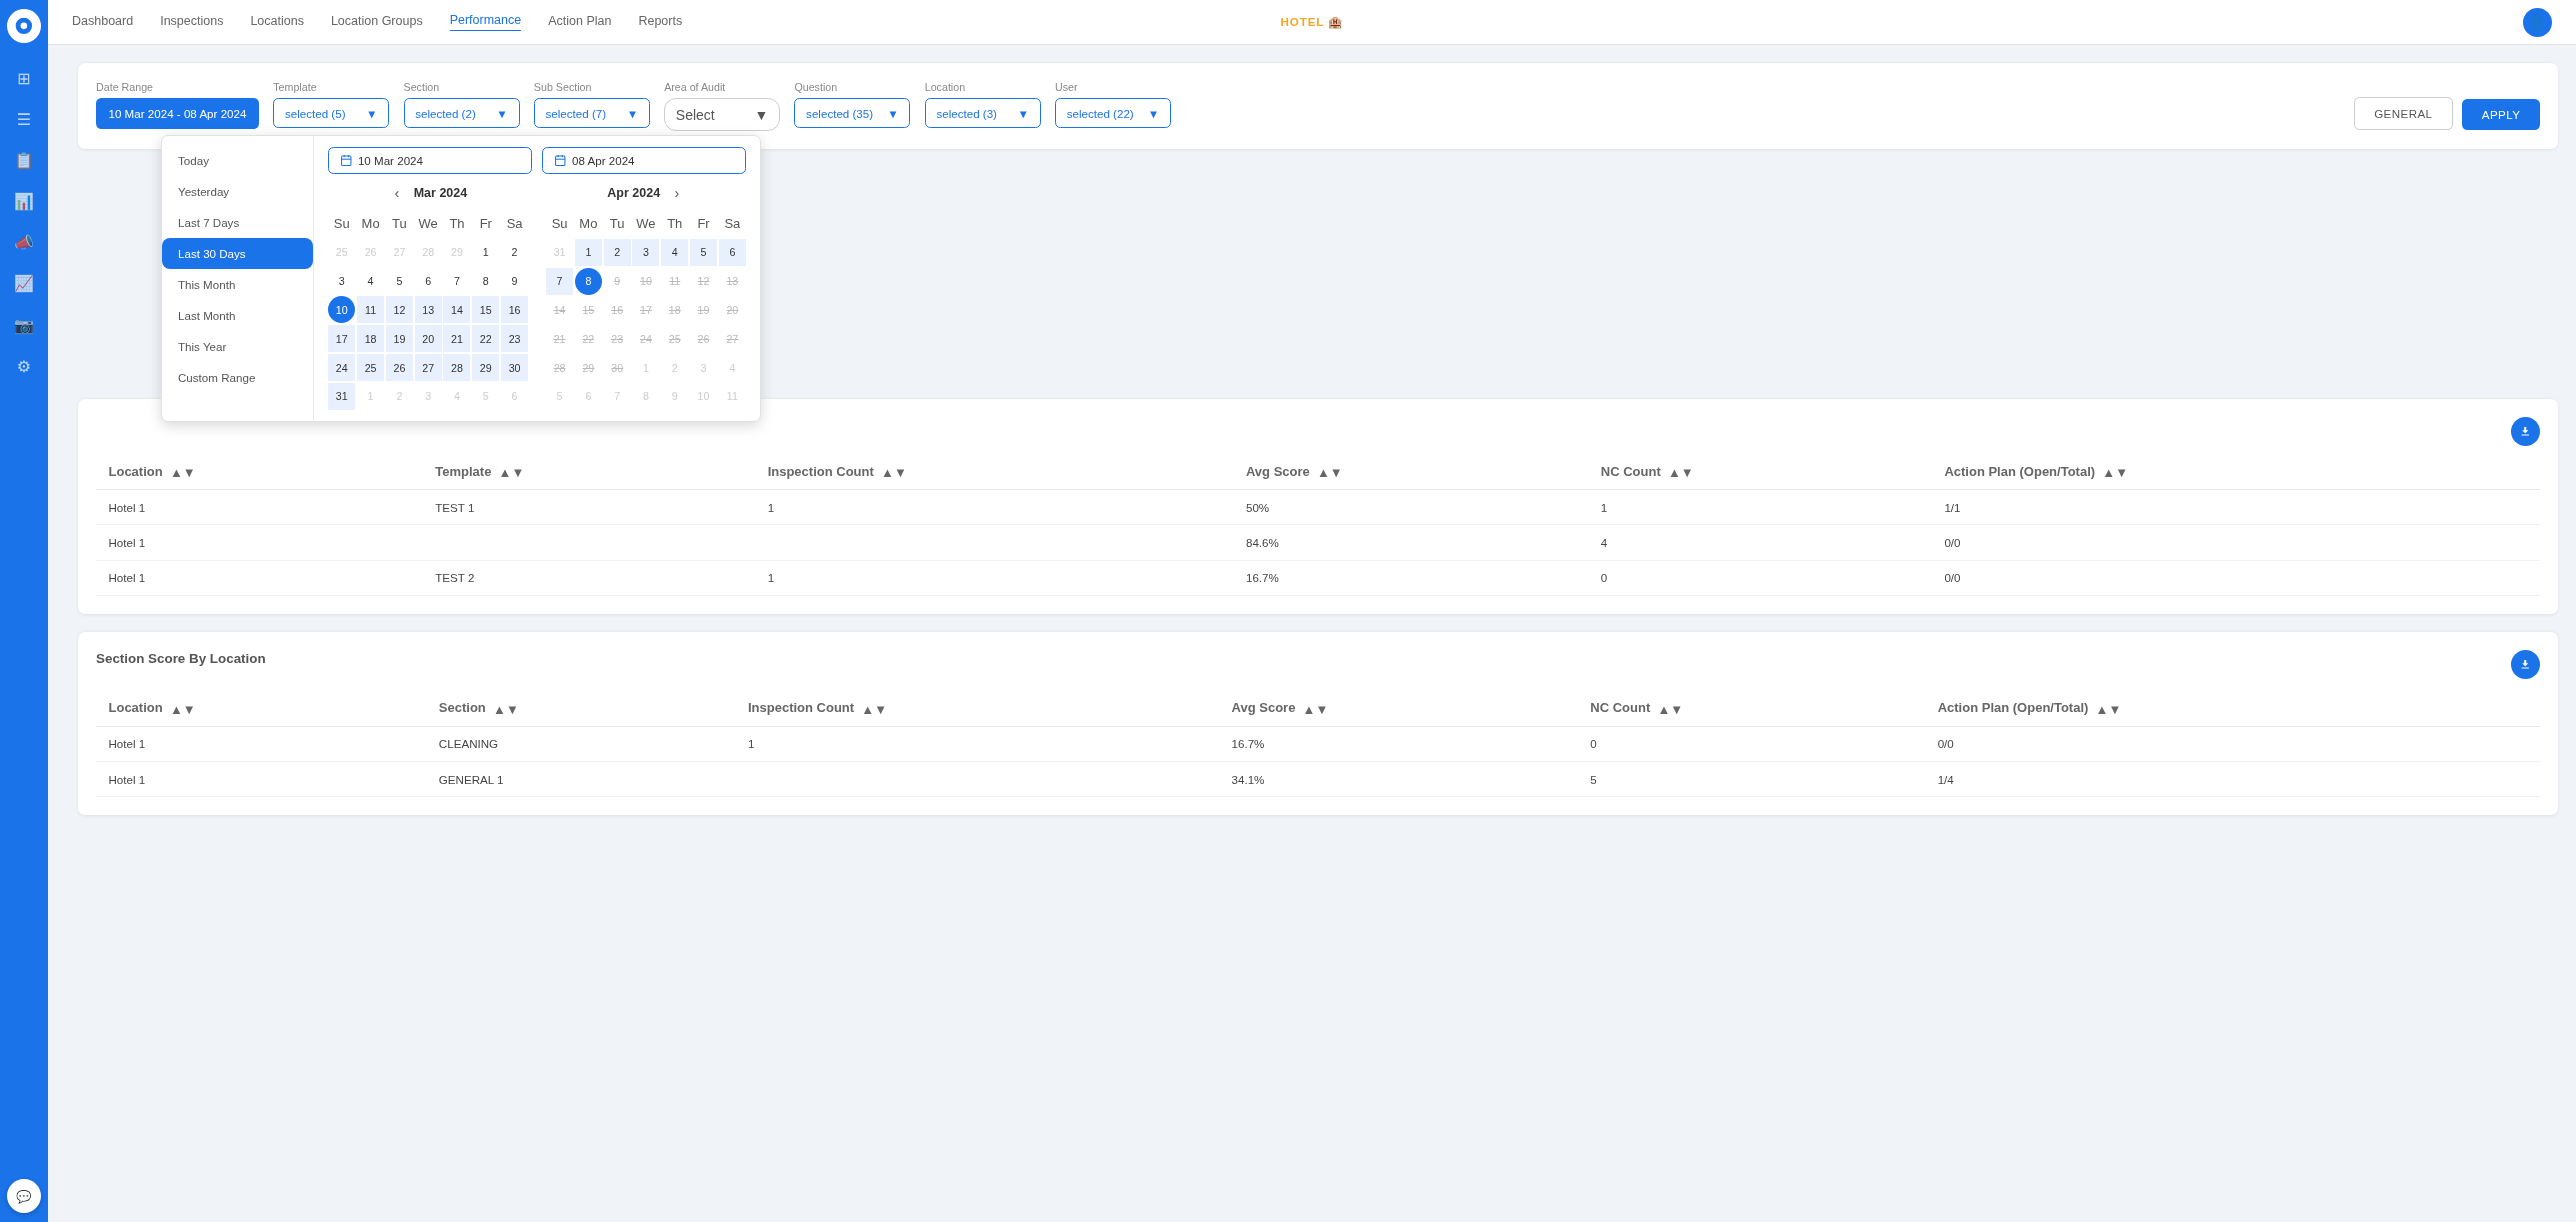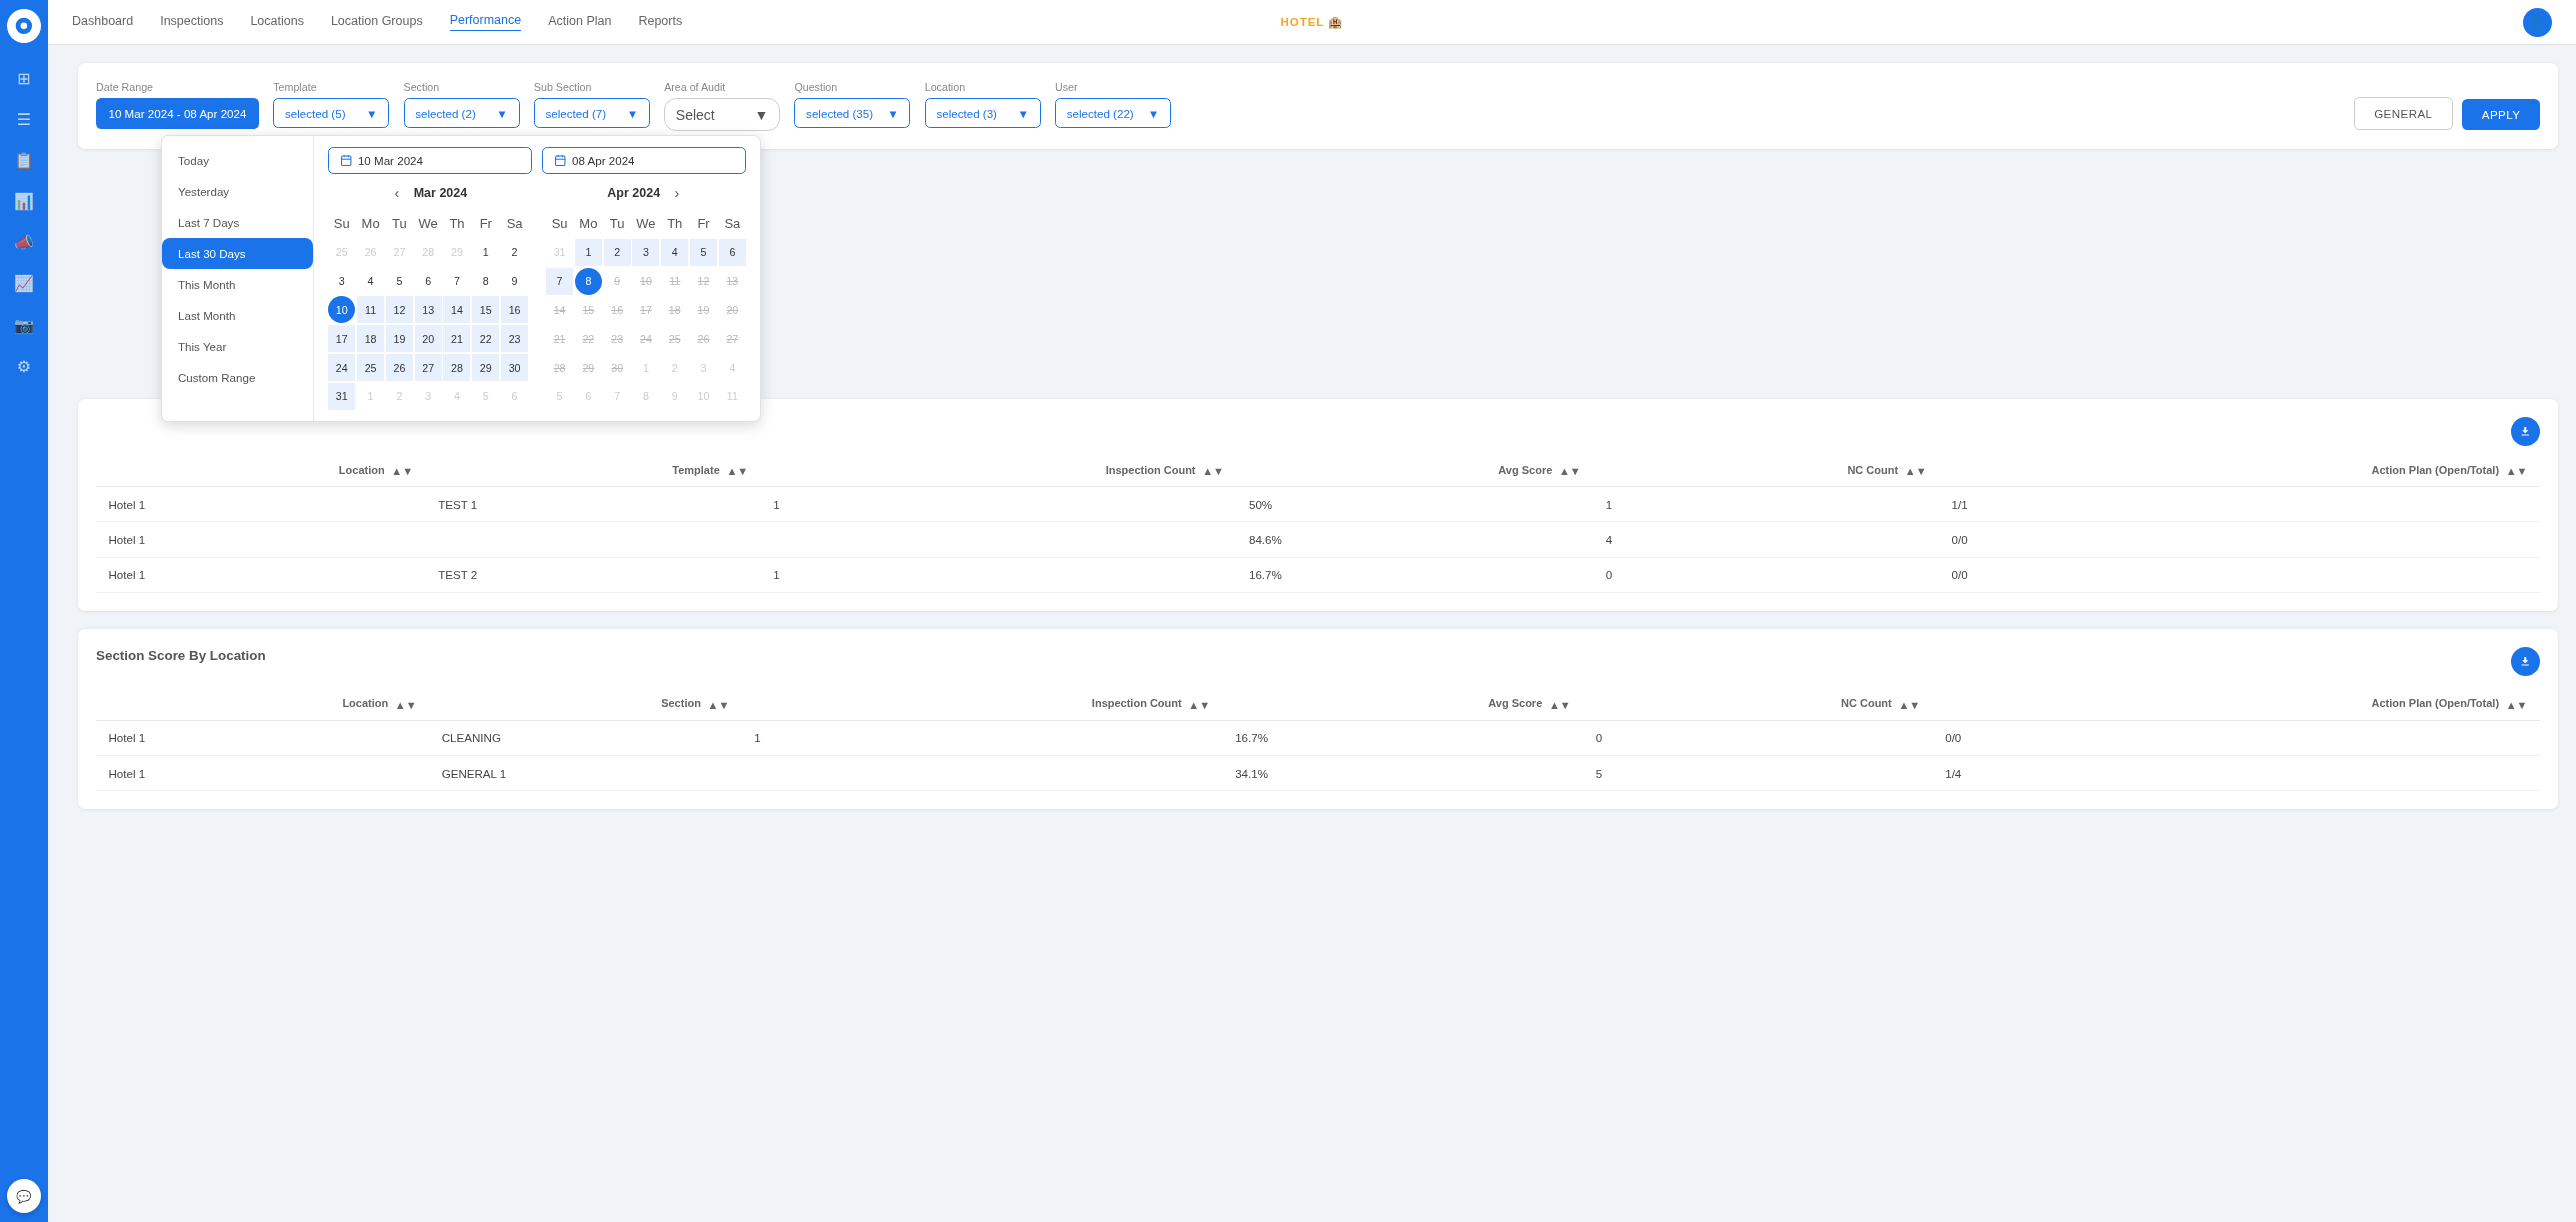--- a/index.html
+++ b/index.html
@@ -64,21 +64,21 @@
     .cal-cell.in-range { background: #e8f0fe; border-radius: 0; }
     .cal-cell.range-start { background: #1a73e8; color: white; border-radius: 50%; }
     .cal-cell.range-end { background: #1a73e8; color: white; border-radius: 50%; }
     .cal-cell.strikethrough { text-decoration: line-through; color: #bbb; }
 
     
     .table-card { background: white; border-radius: 7.2px; padding: 18px; margin-bottom: 18px; box-shadow: 0 0.9px 3.6px rgba(0,0,0,0.08); }
     .table-header-row { display: flex; align-items: center; justify-content: flex-end; margin-bottom: 9px; }
     .download-btn { width: 29px; height: 29px; background: #1a73e8; border-radius: 50%; display: flex; align-items: center; justify-content: center; cursor: pointer; color: white; }
     table { width: 100%; border-collapse: collapse; }
-    th { text-align: right; padding: 9px 12.5px; font-size: 11px; color: #666; font-weight: 600; border-bottom: 0.9px solid #e8e8e8; }
+    th { text-align: left; padding: 9px 12.5px; font-size: 13px; color: #666; font-weight: 600; border-bottom: 0.9px solid #e8e8e8; }
     td { padding: 10.7px 12.5px; font-size: 11.6px; color: #444; border-bottom: 0.9px solid #f0f0f0; }
     .sort-icon { display: inline-flex; flex-direction: column; margin-left: 3.6px; vertical-align: middle; }
     .section-title { font-size: 13.4px; font-weight: 600; color: #555; margin-bottom: 12.5px; }
   </style>
 </head>
 <body>
 
 <div class="sidebar">
   <div class="sidebar-logo">
     <svg viewBox="0 0 24 24" fill="#1a73e8">

